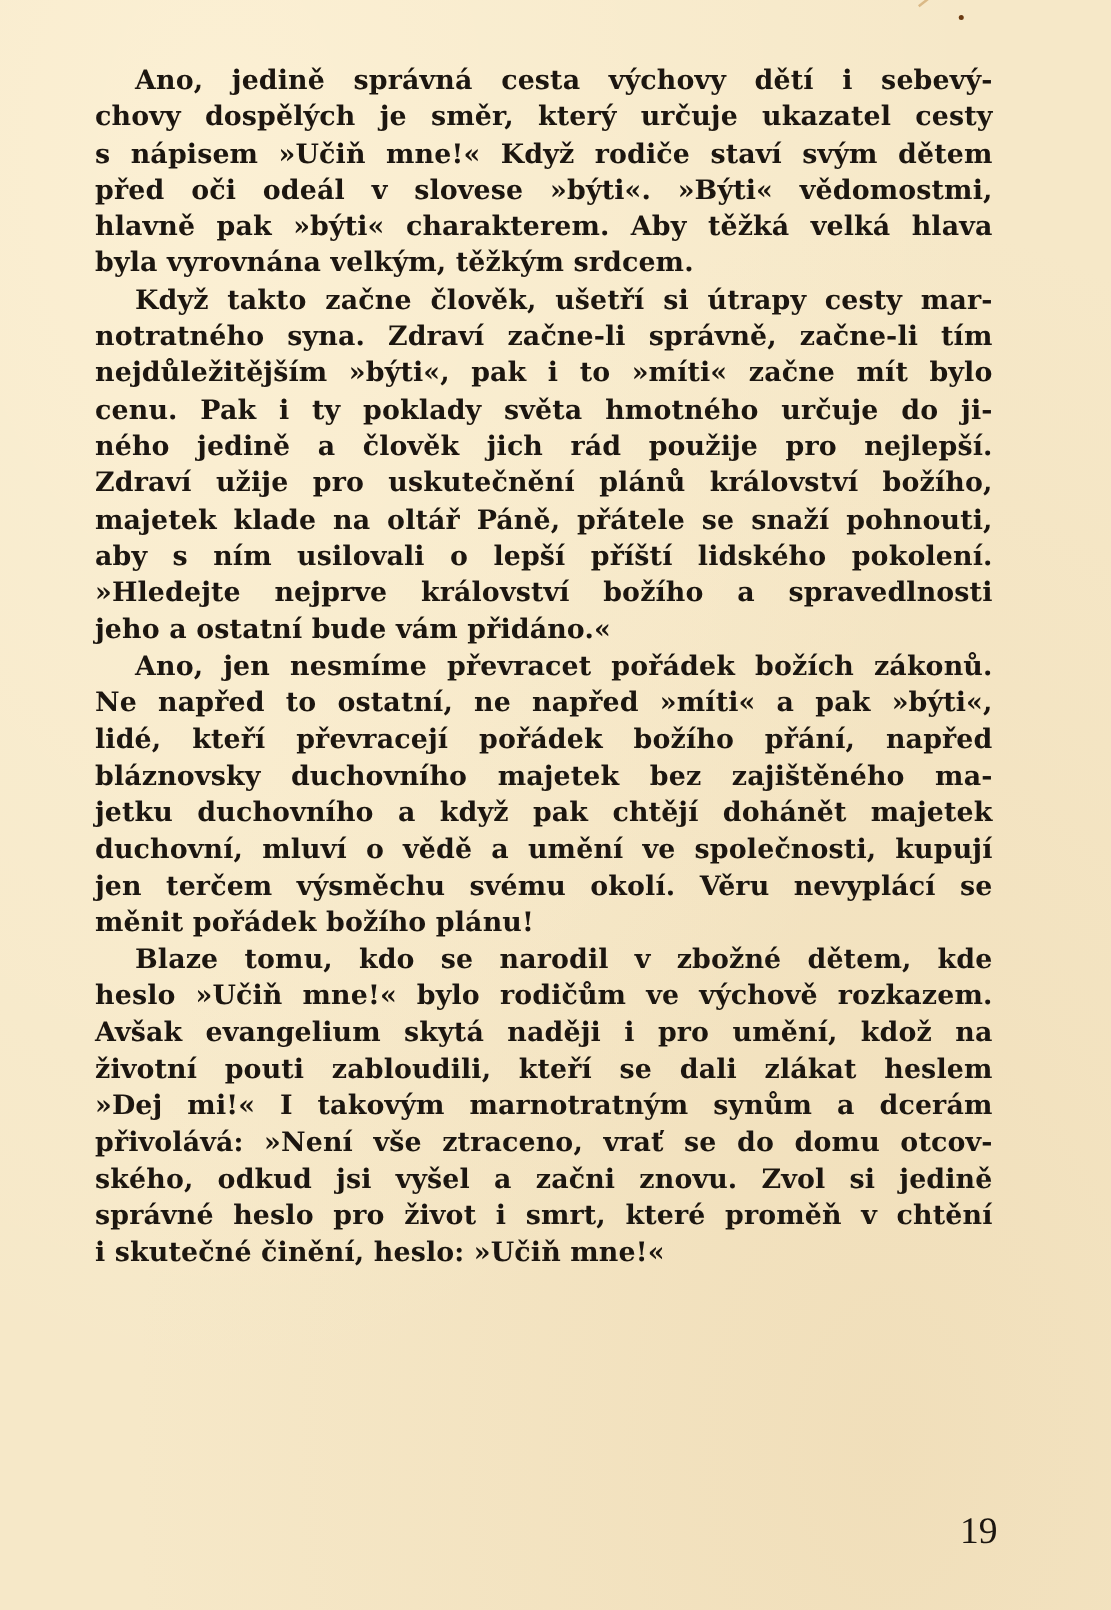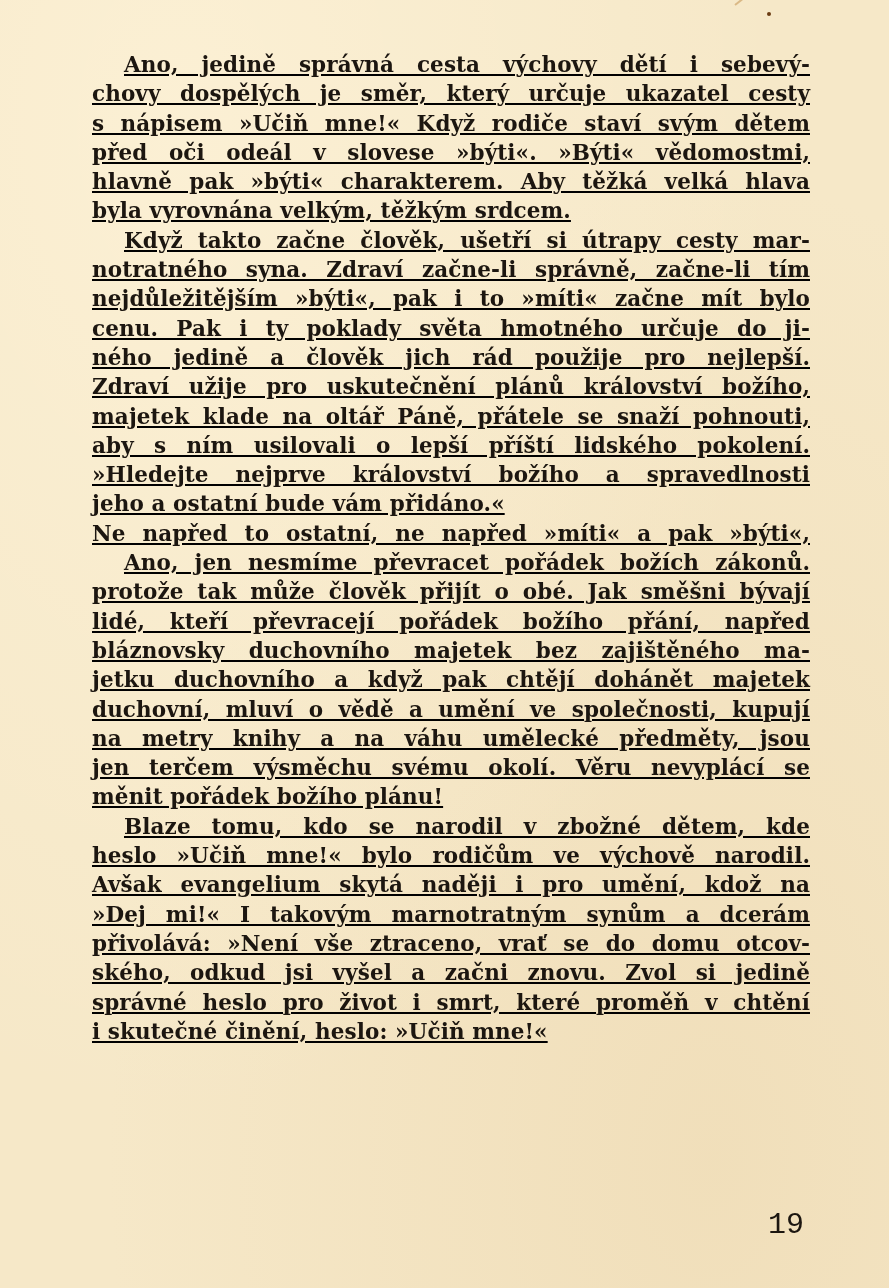--- a/index.html
+++ b/index.html
@@ -11,24 +11,23 @@
       height: 1288px;
       background: #f6e8c8;
       background-image:
         radial-gradient(ellipse at 20% 10%, rgba(255,245,220,0.6), rgba(0,0,0,0) 60%),
         radial-gradient(ellipse at 80% 90%, rgba(230,205,160,0.35), rgba(0,0,0,0) 60%);
       position: relative;
       overflow: hidden;
     }
     .page {
       position: absolute;
-      left: 92px;
+      left: 76px;
       top: 50px;
       width: 718px;
-      text-decoration: underline;
     }
     .line {
       font-family: "DejaVu Serif", "Liberation Serif", serif;
       font-size: 21.5px;
       font-weight: bold;
       color: #1c1610;
       height: 29.3px;
       line-height: 29.3px;
       white-space: nowrap;
       text-align: justify;
@@ -39,21 +38,21 @@
     .line.indent {
       padding-left: 32px;
     }
     .line.last {
       text-align-last: left;
     }
     .page-number {
       position: absolute;
       left: 768px;
       top: 1208px;
-      font-family: Liberation Mono, monospace;
+      font-family: Liberation Serif, serif;
       font-size: 30px;
       color: #1c1610;
     }
     .stain {
       position: absolute;
       left: 735px;
       top: 4px;
       width: 55px;
       height: 2px;
       background: #c89a5a;
@@ -95,36 +94,35 @@
     <div class="line">cenu. Pak i ty poklady světa hmotného určuje do ji-</div>
     <div class="line">ného jedině a člověk jich rád použije pro nejlepší.</div>
     <div class="line">Zdraví užije pro uskutečnění plánů království božího,</div>
     <div class="line">majetek klade na oltář Páně, přátele se snaží pohnouti,</div>
     <div class="line">aby s ním usilovali o lepší příští lidského pokolení.</div>
     <div class="line">»Hledejte nejprve království božího a spravedlnosti</div>
     <div class="line last">jeho a ostatní bude vám přidáno.«</div>
   </div>
 
   <div>
+    <div class="line indent">Ano, jen nesmíme převracet pořádek božích zákonů.</div>
     <div class="line">Ne napřed to ostatní, ne napřed »míti« a pak »býti«,</div>
-    <div class="line indent">Ano, jen nesmíme převracet pořádek božích zákonů.</div>
-    <div class="line">protože tak může člověk přijít o obé. Jak směšni bývají</div>
     <div class="line">lidé, kteří převracejí pořádek božího přání, napřed</div>
     <div class="line">bláznovsky duchovního majetek bez zajištěného ma-</div>
     <div class="line">jetku duchovního a když pak chtějí dohánět majetek</div>
     <div class="line">duchovní, mluví o vědě a umění ve společnosti, kupují</div>
-    <div class="line">na metry knihy a na váhu umělecké předměty, jsou</div>
     <div class="line">jen terčem výsměchu svému okolí. Věru nevyplácí se</div>
     <div class="line last">měnit pořádek božího plánu!</div>
   </div>
 
   <div>
     <div class="line indent">Blaze tomu, kdo se narodil v zbožné dětem, kde</div>
-    <div class="line">heslo »Učiň mne!« bylo rodičům ve výchově narodil.</div>
+    <div class="line">heslo »Učiň mne!« bylo rodičům ve výchově rozkazem.</div>
     <div class="line">Avšak evangelium skytá naději i pro umění, kdož na</div>
+    <div class="line">životní pouti zabloudili, kteří se dali zlákat heslem</div>
     <div class="line">»Dej mi!« I takovým marnotratným synům a dcerám</div>
     <div class="line">přivolává: »Není vše ztraceno, vrať se do domu otcov-</div>
     <div class="line">ského, odkud jsi vyšel a začni znovu. Zvol si jedině</div>
     <div class="line">správné heslo pro život i smrt, které proměň v chtění</div>
     <div class="line last">i skutečné činění, heslo: »Učiň mne!«</div>
   </div>
 </div>
 
 <div class="page-number">19</div>
 

